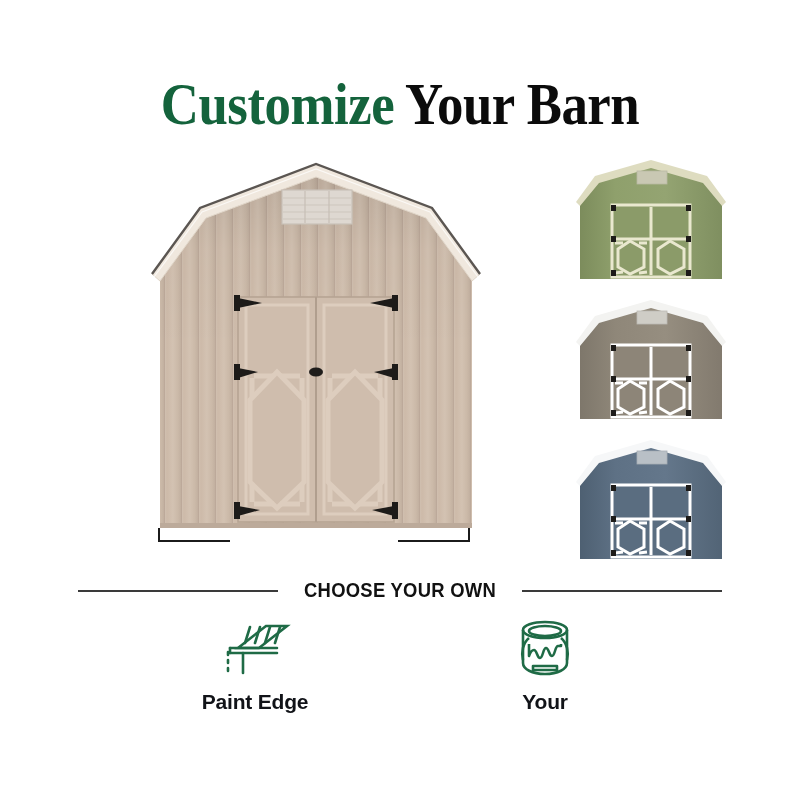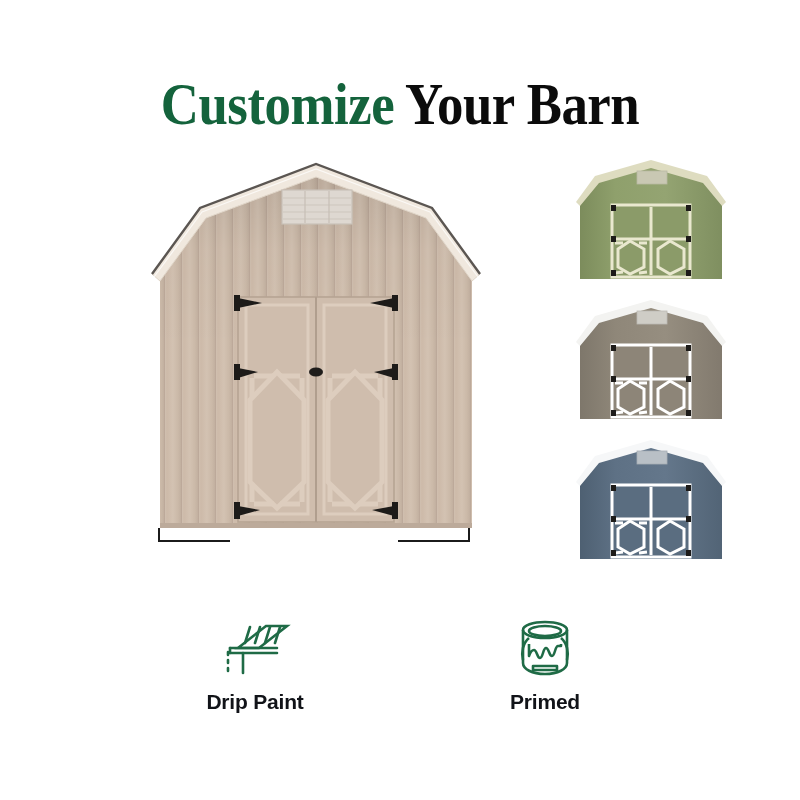--- a/index.html
+++ b/index.html
@@ -283,53 +283,58 @@
             <rect x="45" y="81" width="5" height="6"></rect>
               <rect x="120" y="81" width="5" height="6"></rect>
             <rect x="45" y="115" width="5" height="6"></rect>
               <rect x="120" y="115" width="5" height="6"></rect>
           </g>
         </g>
       </svg>
     </div>
   </div>
 
+  <div class="chooserow">
+    <div class="rule rule-left"></div>
+    <div class="rule rule-right"></div>
+    <div class="choose-label">CHOOSE YOUR OWN</div>
+  </div>
 
   <div class="features">
 
     <div class="feature">
       <span class="icon">
         <svg width="72" height="62" viewBox="0 0 72 62">
           <g fill="none" stroke="#1f6b46" stroke-width="2.6" stroke-linecap="round">
             <path d="M19,31 L47,9 L68,9 L40,31 Z"></path>
             <path d="M26,26 L31,10 M36,26 L41,10 M46,26 L51,10 M56,26 L61,10"></path>
             <path d="M11,31 L58,31 M11,36 L58,36"></path>
             <path d="M11,31 L11,36"></path>
             <path d="M24,36 L24,56"></path>
           </g>
           <g stroke="#1f6b46" stroke-width="2.6" stroke-linecap="round" stroke-dasharray="3 5">
             <path d="M9,35 L9,56"></path>
           </g>
         </svg>
       </span>
-      <span class="flabel">Drip Paint</span>
+      <span class="flabel">Paint Edge</span>
     </div>
 
     <div class="feature">
       <span class="icon">
         <svg width="70" height="64" viewBox="0 0 70 64">
           <g fill="none" stroke="#1f6b46" stroke-width="2.6" stroke-linejoin="round">
             <ellipse cx="35" cy="14" rx="22" ry="8"></ellipse>
             <ellipse cx="35" cy="15" rx="16" ry="5"></ellipse>
             <path d="M13,14 L13,47 C13,53 22,58 35,58 C48,58 57,53 57,47 L57,14"></path>
             <path d="M19,22 C13,27 11,36 13,44"></path>
             <path d="M51,22 C57,27 59,36 57,44"></path>
             <path d="M19,28 L19,40 C19,40 21,34 24,34 C27,34 27,42 30,42 C33,42 33,32 36,32 C39,32 39,40 42,40 C45,40 45,30 48,30 L51,30 L51,28"></path>
             <path d="M23,50 L47,50 L47,54 L23,54 Z"></path>
           </g>
         </svg>
       </span>
-      <span class="flabel">Primed</span>
+      <span class="flabel">Your</span>
     </div>
 
   </div>
 
 </div>
 
 </body></html>

